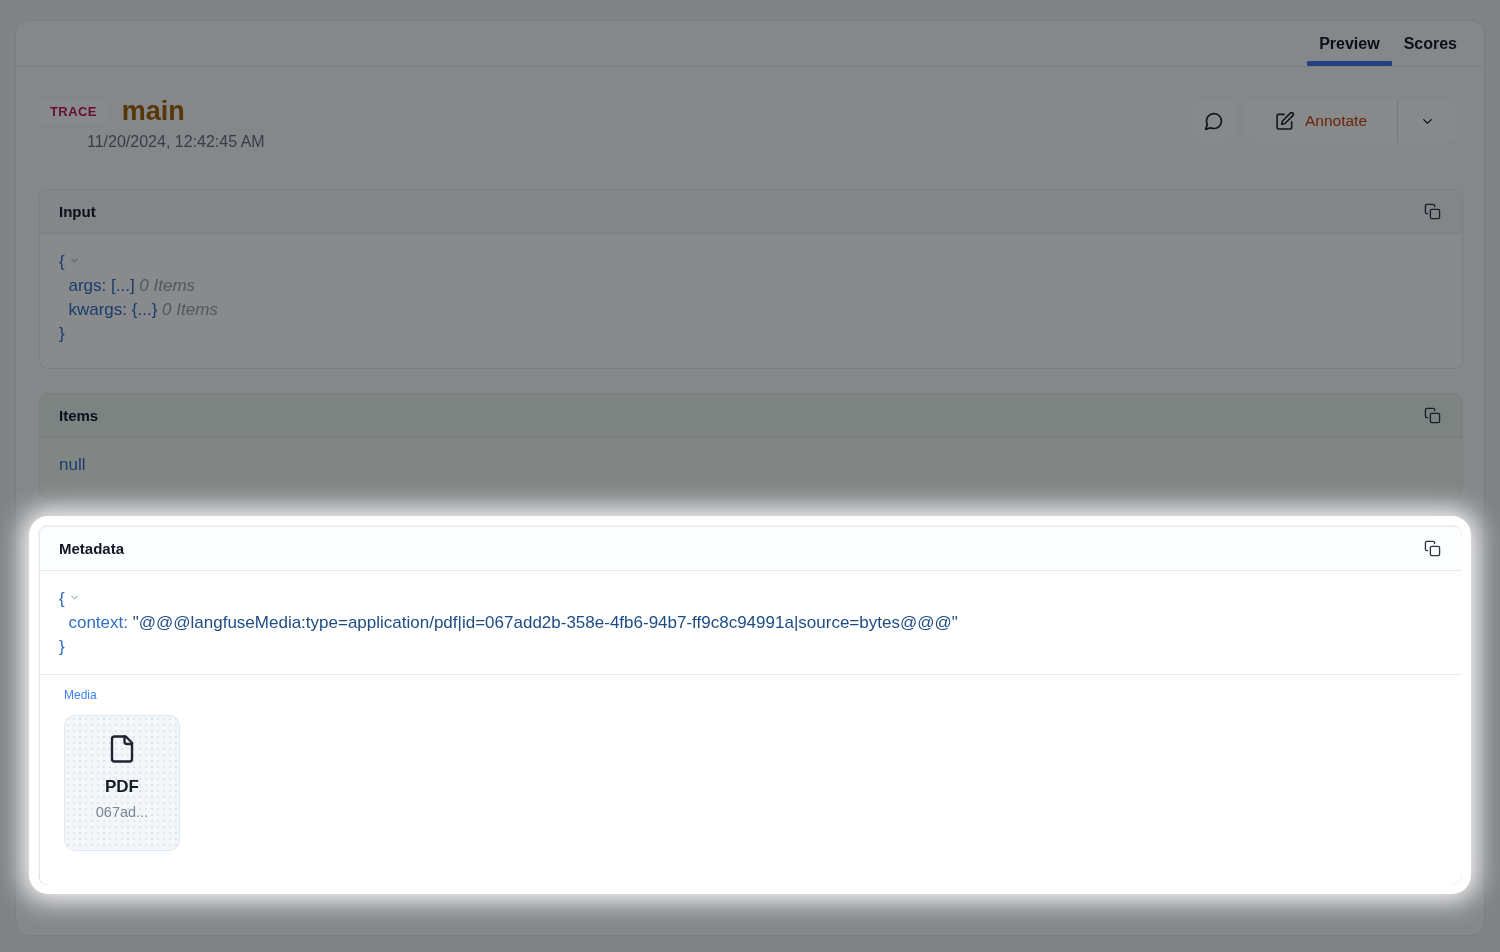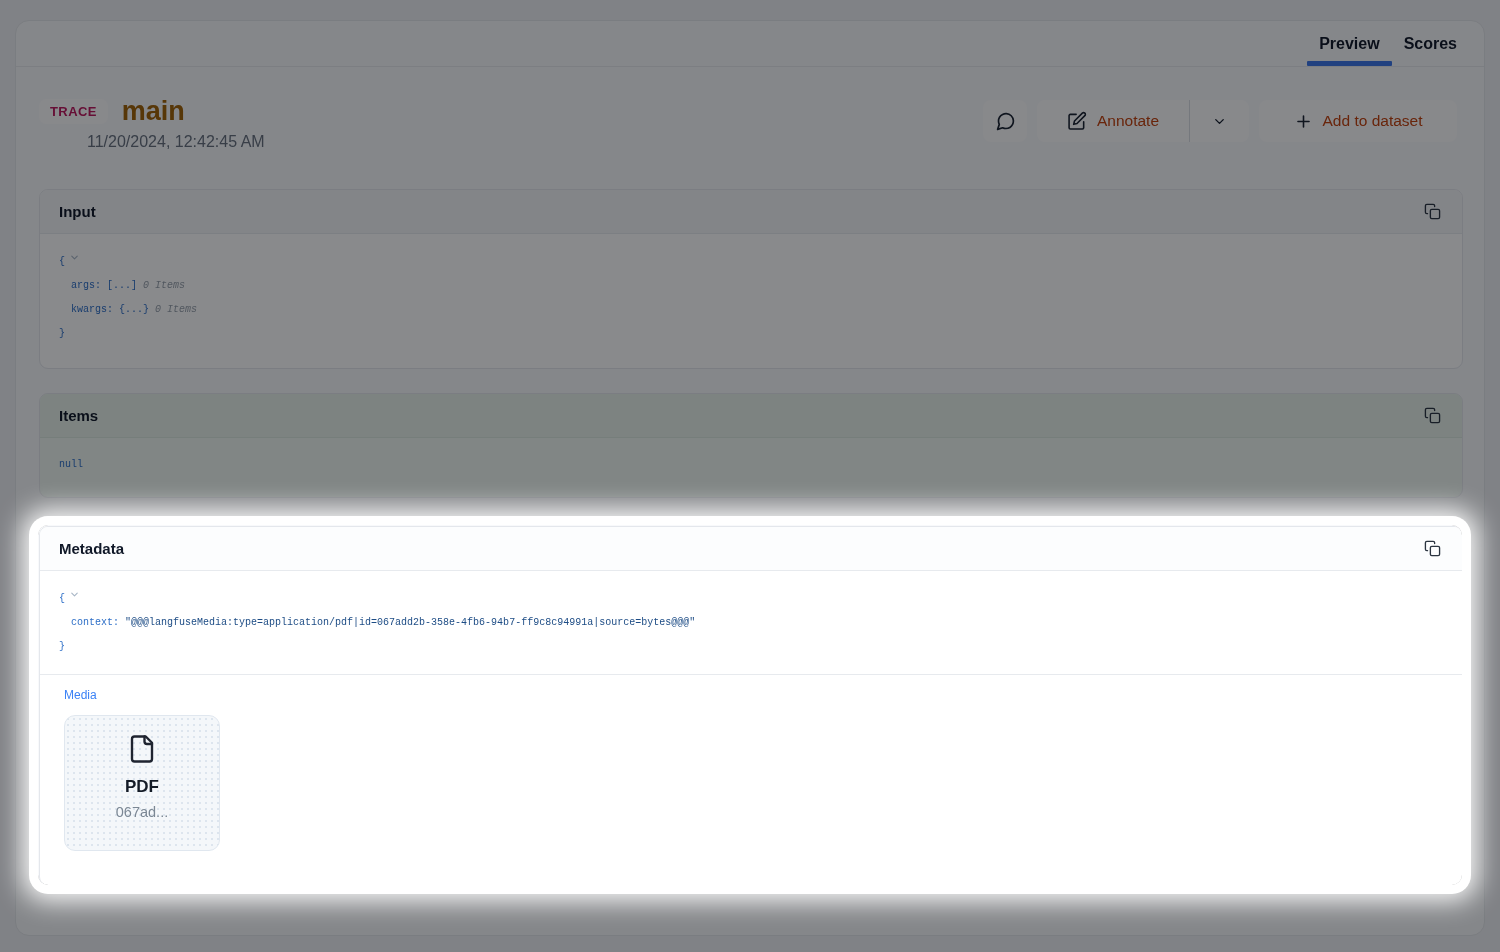--- a/index.html
+++ b/index.html
@@ -81,37 +81,37 @@
   .panel-output .panel-header { background:#e8f2eb; border-bottom-color:#dce9df; }
   .panel-metadata .panel-header { background:#fcfdfe; }
 
   .copy-btn {
     background:none; border:none; cursor:pointer; padding:2px;
     display:flex; align-items:center; color:#2b3440;
   }
 
   
   .code {
-    padding:15px 19px; font-family:Liberation Mono, monospace;
-    font-size:10px; line-height:24px; white-space:pre;
+    padding:15px 19px; font-family:Liberation Sans, sans-serif;
+    font-size:17px; line-height:24px; white-space:pre;
   }
   .j-brace { color:#2e6fc7; }
   .j-key   { color:#2e6fc7; }
   .j-key::after { content:":"; }
   .j-col   { color:#2e6fc7; }
   .j-meta  { color:#97a0ab; font-style:italic; }
   .j-str   { color:#1d4c85; }
   .j-null  { color:#2e6fc7; }
   .expander { display:inline-block; vertical-align:1px; margin-left:4px; cursor:pointer; color:#a8b6c6; }
 
   
   .media-section { border-top:1px solid #e7eaee; padding:13px 19px 0 24px; }
   .media-label { font-size:12px; color:#3b82f6; }
   .pdf-card {
-    margin-top:13px; width:156px; height:136px;
+    margin-top:13px; width:116px; height:136px;
     background:#f4f7fa;
     background-image:radial-gradient(circle, #dde5ee 1px, rgba(0,0,0,0) 1.2px);
     background-size:6px 6px;
     border:1px solid #e0e7ef; border-radius:11px;
     display:flex; flex-direction:column; align-items:center;
     padding-top:16px; cursor:pointer;
   }
   .pdf-type { margin-top:11px; font-size:17px; font-weight:700; color:#141b26; }
   .pdf-id   { margin-top:7px; font-size:14.5px; color:#7b8794; }
 
@@ -162,26 +162,20 @@
           </svg>
         <span>Annotate</span>
       </button>
       <div class="split-divider"></div>
       <button class="btn split-chevron">
         <svg width="15" height="15" viewBox="0 0 24 24" fill="none" stroke="#1a2230" stroke-width="2.2" stroke-linecap="round" stroke-linejoin="round">
             <path d="m6 9 6 6 6-6"></path>
           </svg>
       </button>
     </div>
-    <button class="btn add-btn">
-      <svg width="19" height="19" viewBox="0 0 24 24" fill="none" stroke="#1a2230" stroke-width="2" stroke-linecap="round">
-          <path d="M5 12h14M12 5v14"></path>
-        </svg>
-      <span>Add to dataset</span>
-    </button>
   </div>
 
   <section class="panel panel-input">
     <div class="panel-header">
       <span>Input</span>
       <button class="copy-btn">
         <svg width="17" height="17" viewBox="0 0 24 24" fill="none" stroke="currentColor" stroke-width="1.9" stroke-linecap="round" stroke-linejoin="round">
             <rect x="9" y="9" width="13" height="13" rx="2"></rect>
             <path d="M5 15H4a2 2 0 0 1-2-2V4a2 2 0 0 1 2-2h9a2 2 0 0 1 2 2v1"></path>
           </svg>

